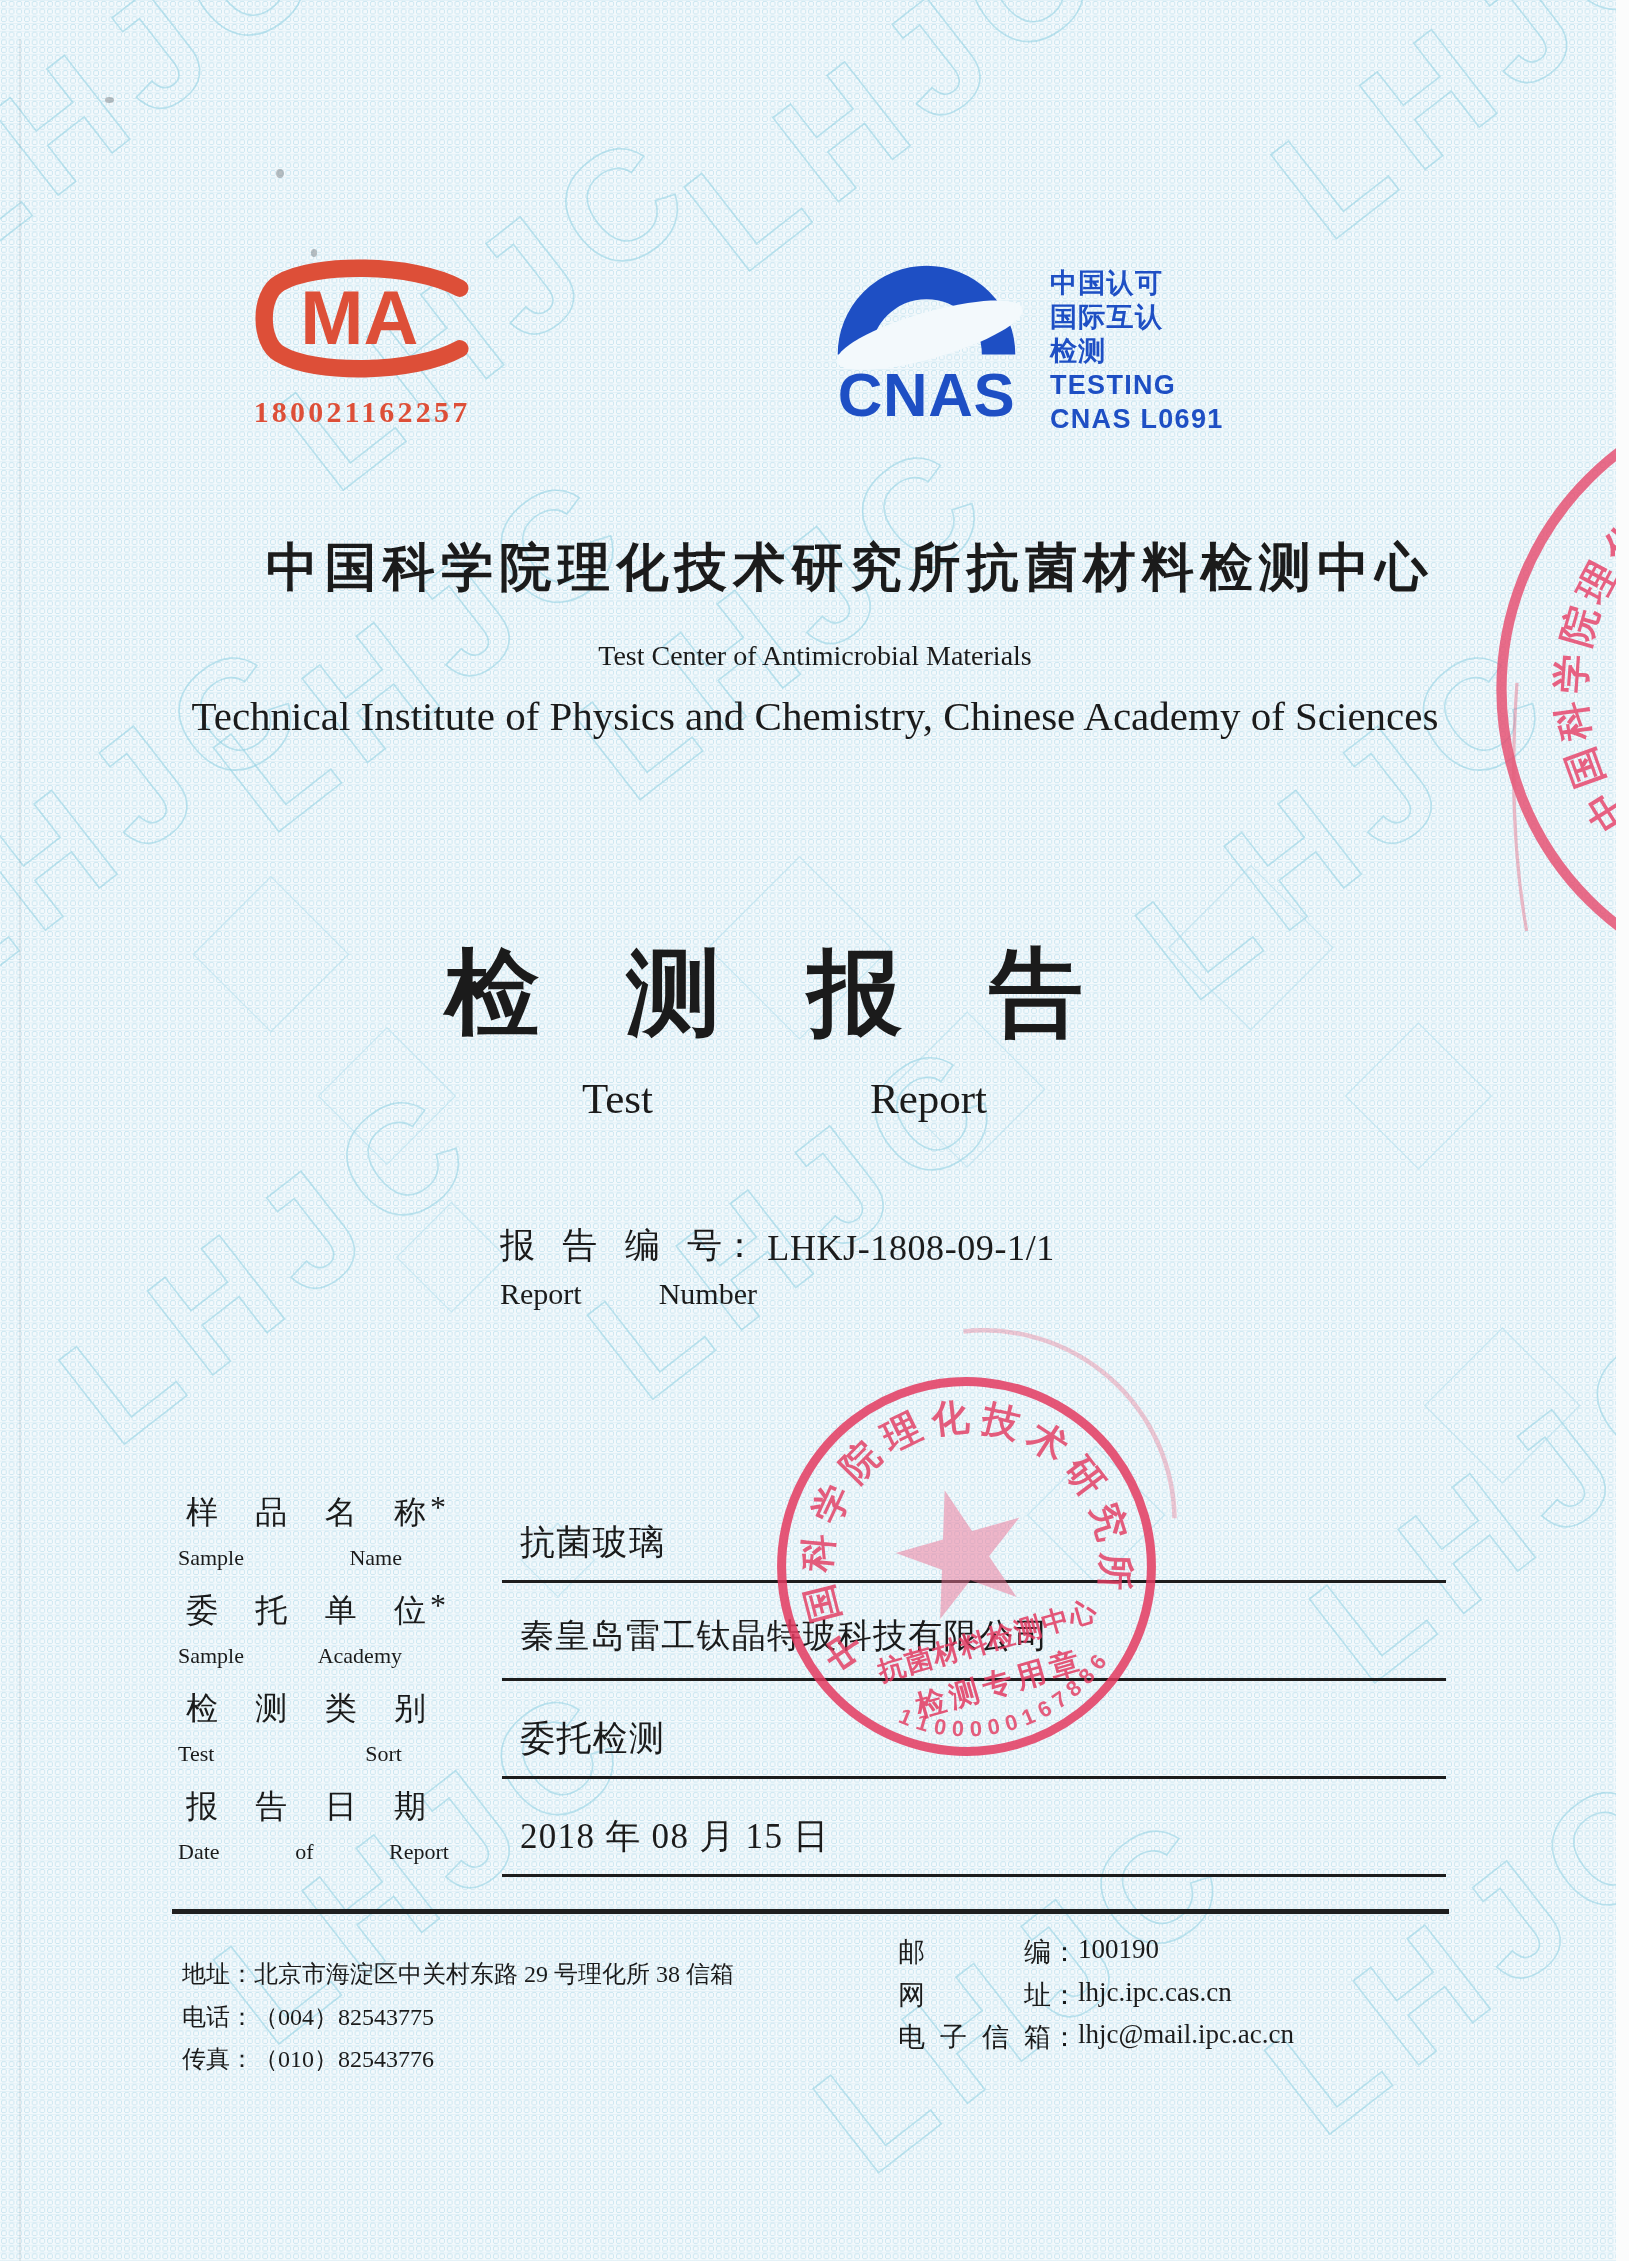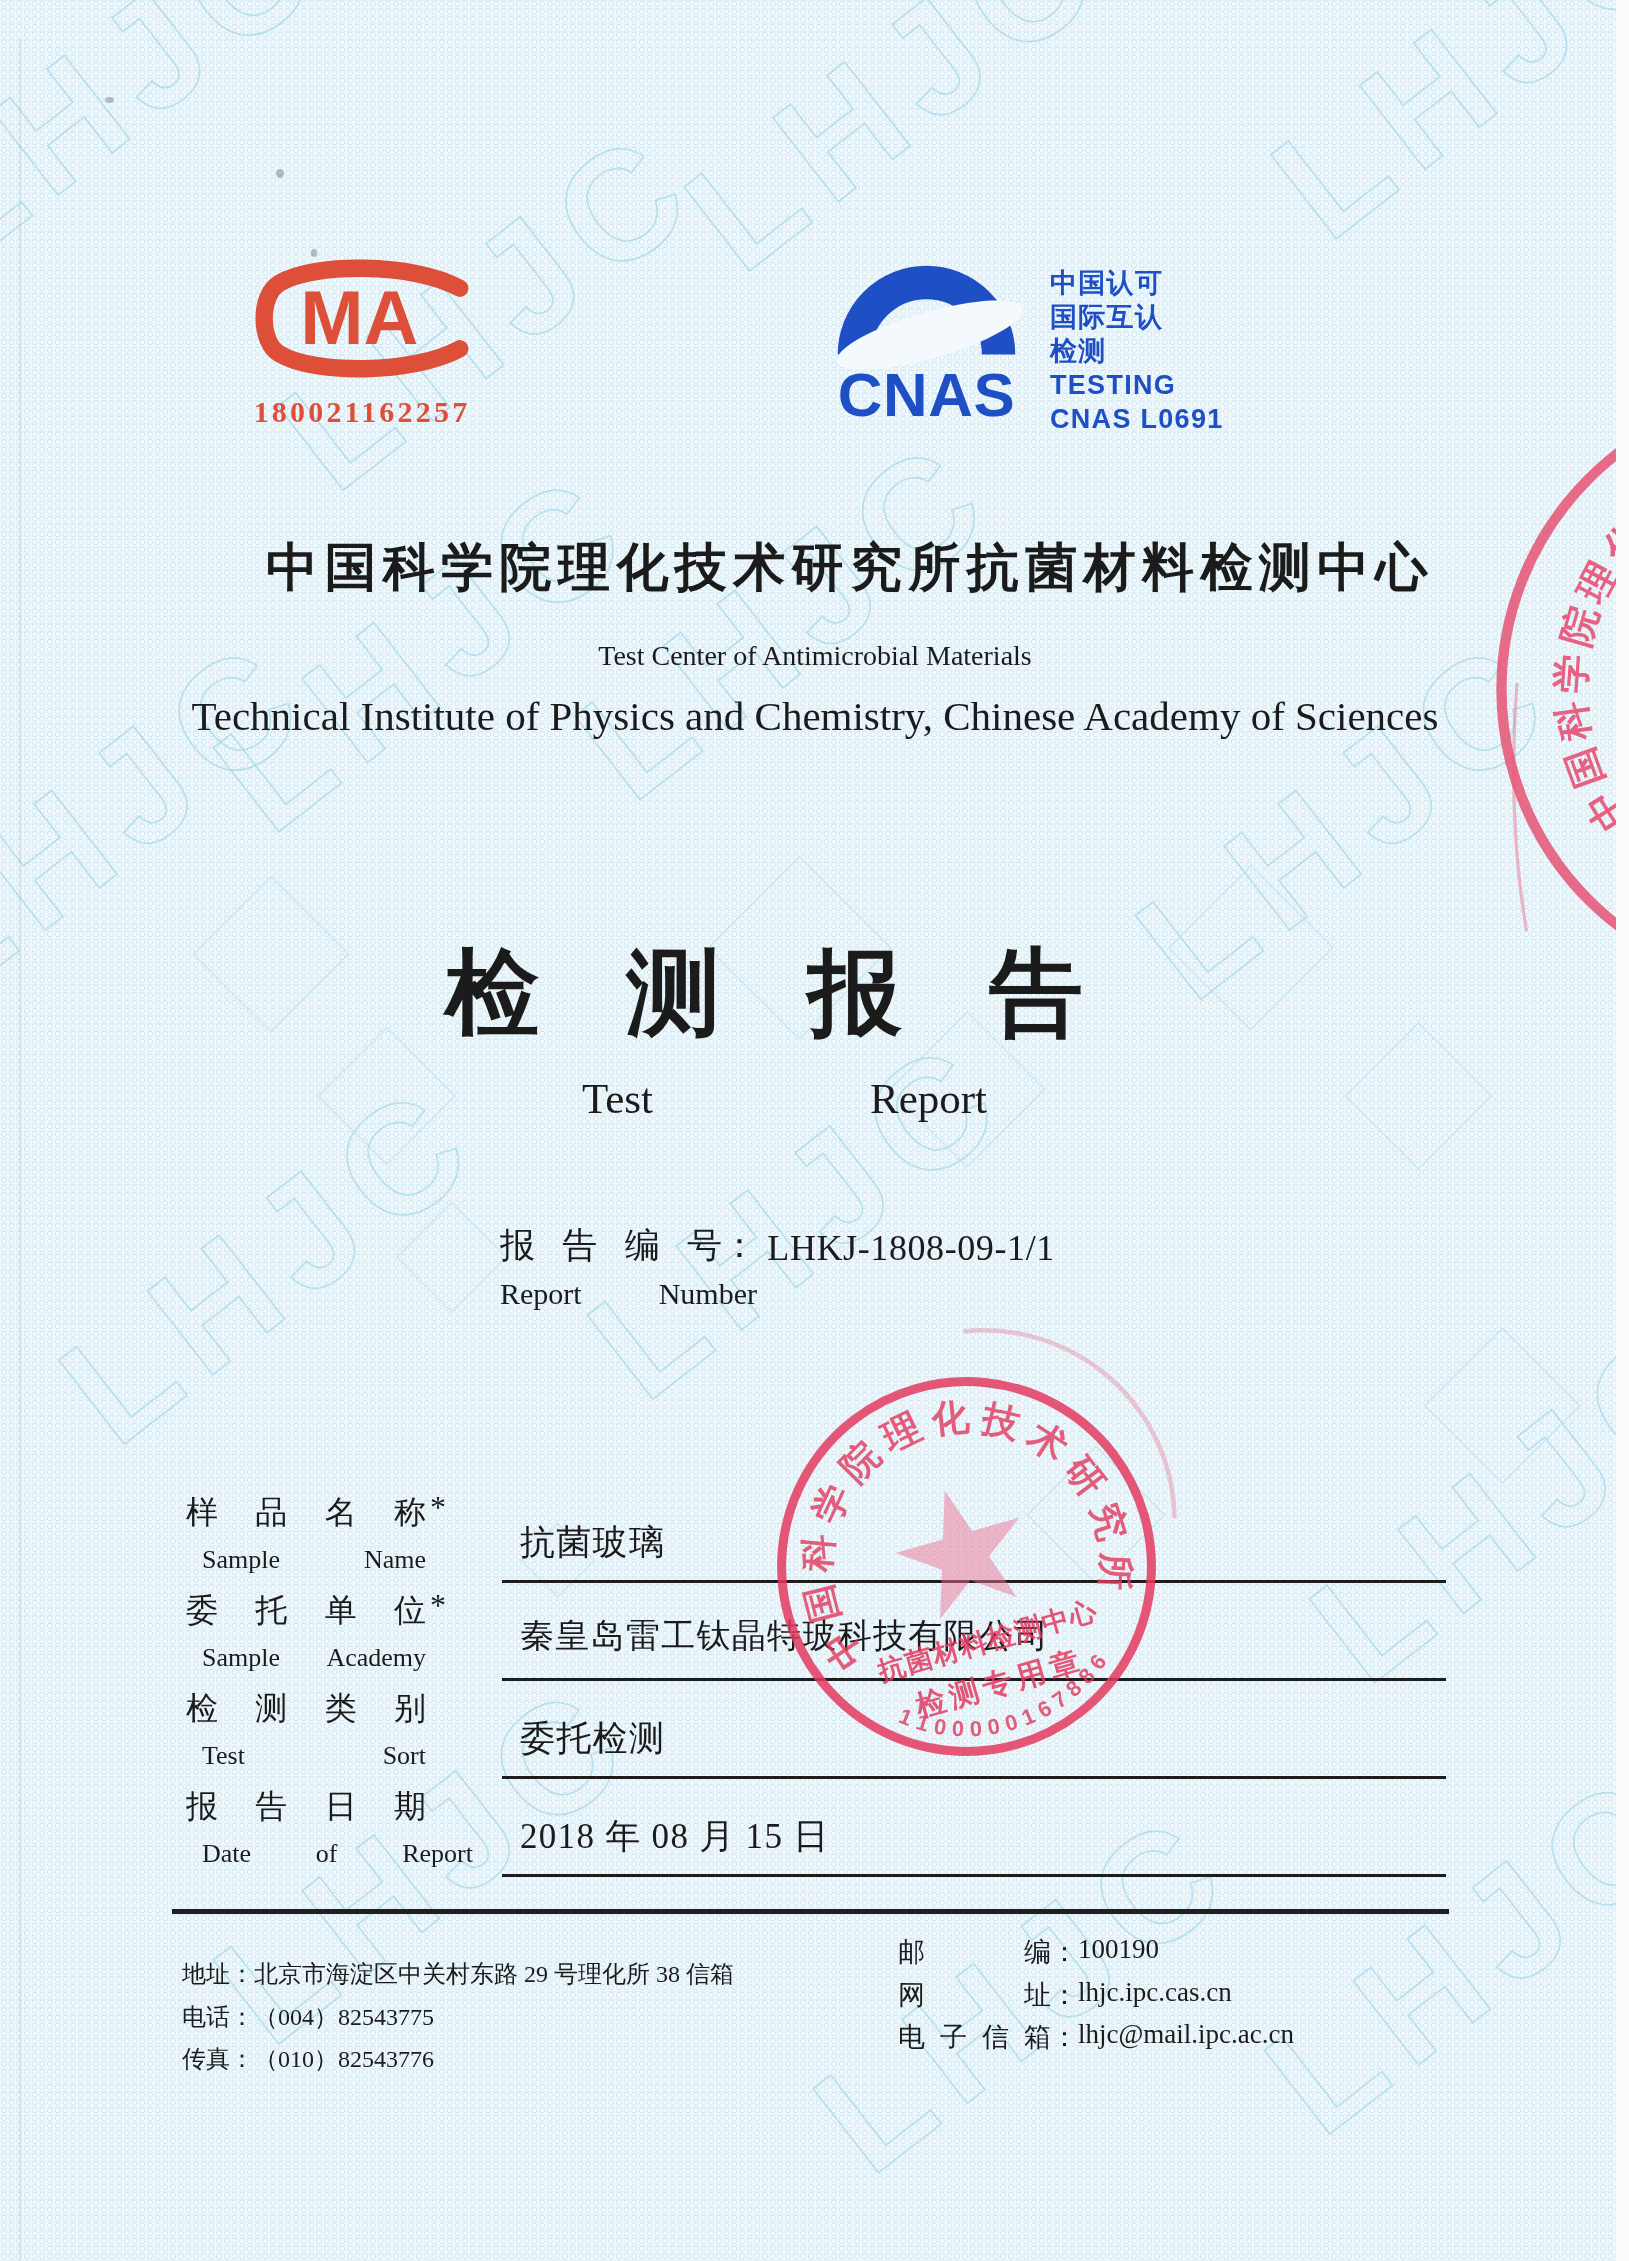--- a/index.html
+++ b/index.html
@@ -37,21 +37,21 @@
   #report-no{left:500px;top:1222px;display:flex;align-items:flex-end;}
   #report-no .chars{width:222px;font-size:35px;}
   #report-no .colon{font-size:35px;}
   #report-no .val{font-size:36px;margin-left:10.3px;letter-spacing:0.6px;white-space:nowrap;}
   #report-no-en{left:500px;top:1277px;width:257px;font-size:30px;}
 
   
   .zh-label{left:186px;width:273px;display:flex;align-items:flex-start;font-size:32px;}
   .zh-label .chars{width:240px;}
   .zh-label .star{font-size:32px;margin-left:3.9px;line-height:1;}
-  .en-label{left:202px;width:224px;font-size:26px;}
+  .en-label{left:178px;width:224px;font-size:22px;}
   .en-label.wide{width:271px;}
   .field-value{left:520px;font-size:35px;letter-spacing:1.3px;white-space:nowrap;}
   .underline{left:502px;width:944px;height:2.6px;background:#1d1d1d;}
 
   
   #footer-divider{left:172px;top:1909px;width:1277px;height:5.2px;background:#1f1f1f;}
   .fl{left:182px;font-size:24px;white-space:nowrap;margin-top:24px;}
   .fr{left:898px;font-size:27px;display:flex;white-space:nowrap;}
   .fr .chars{width:153px;}
 

